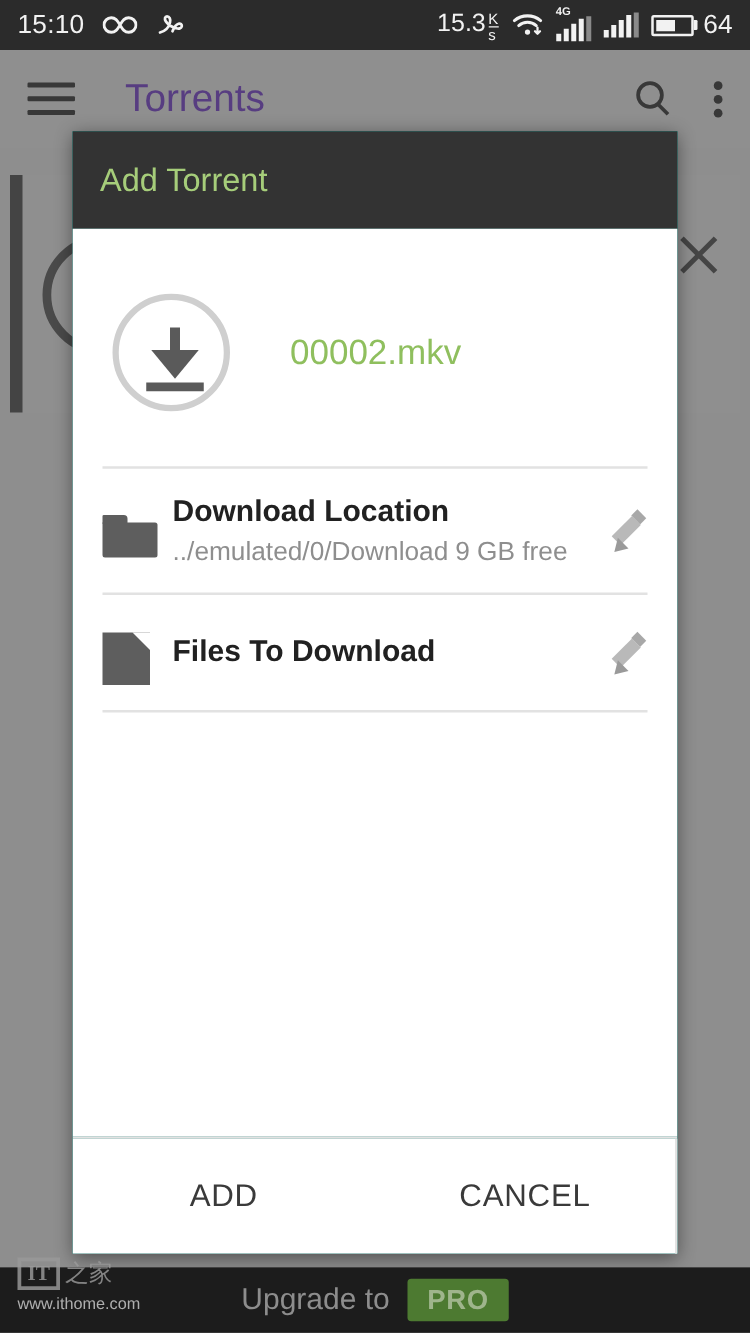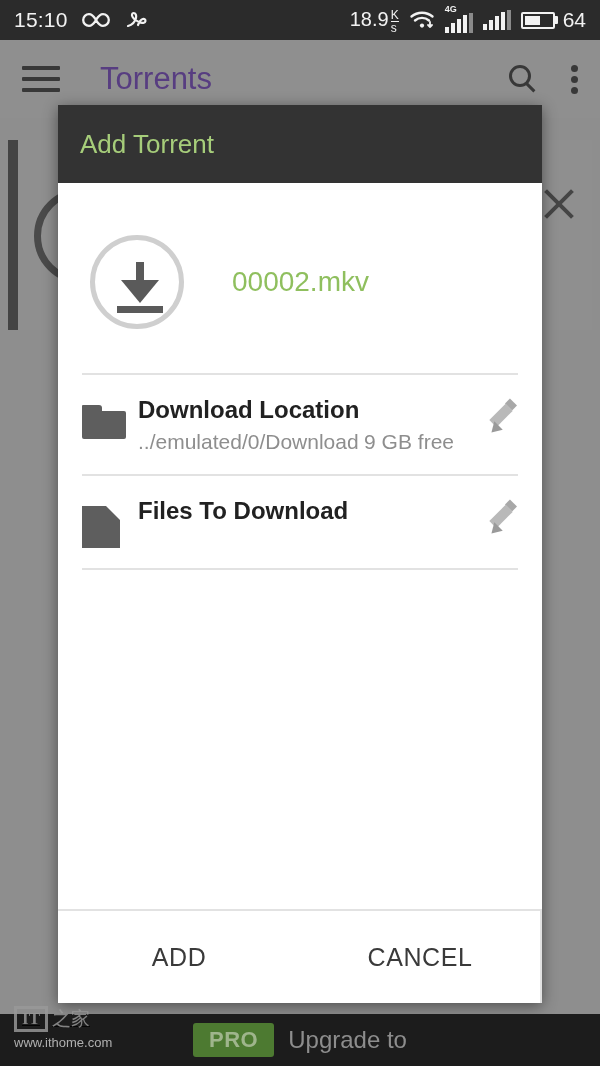--- a/index.html
+++ b/index.html
@@ -99,21 +99,21 @@
   #download-circle-icon .head{
     position:absolute; left:26px; top:40px; width:0; height:0;
     border-left:19px solid transparent; border-right:19px solid transparent; border-top:23px solid #5a5a5a;
   }
   #download-circle-icon .base{ position:absolute; left:22px; top:66px; width:46px; height:7px; background:#5a5a5a; }
   #torrent-filename{ color:#8fbf5e; font-size:28px; margin-left:48px; }
 
   .divider{ height:2px; background:#e2e2e2; margin:0 24px; }
   #divider-top{ margin-top:44px; }
 
-  .info-row{ display:flex; align-items:flex-start; padding:22px 24px 20px 24px; }
+  .info-row{ display:flex; align-items:center; padding:22px 24px 20px 24px; }
   .row-icon{ flex:0 0 56px; padding-top:8px; }
   .folder-icon{ position:relative; width:44px; height:34px; }
   .folder-icon .tab{ position:absolute; left:0; top:0; width:20px; height:7px; background:#5e5e5e; border-radius:1px 3px 0 0; }
   .folder-icon .body{ position:absolute; left:0; top:6px; width:44px; height:28px; background:#5e5e5e; border-radius:0 2px 2px 2px; }
   .file-icon{ position:relative; width:38px; height:42px; }
   .file-icon .body{ position:absolute; left:0; top:0; width:38px; height:42px; background:#5e5e5e; }
   .file-icon .fold{
     position:absolute; right:0; top:0; width:0; height:0;
     border-left:14px solid transparent; border-top:14px solid #ffffff;
   }
@@ -155,21 +155,21 @@
   #upgrade-row{ display:flex; align-items:center; gap:14px; }
   #upgrade-label{ color:#8d8d8d; font-size:24px; }
   #pro-badge{
     background:#4d7a31; color:#9fb58c; font-size:22px; font-weight:700;
     padding:4px 16px; border-radius:3px; letter-spacing:.5px;
   }
   #watermark{
     position:absolute; left:14px; top:1006px; width:140px; height:60px;
     display:flex; flex-direction:column; align-items:flex-start; opacity:.82;
   }
-  #watermark-logo{ display:flex; align-items:center; gap:4px;text-decoration:underline; }
+  #watermark-logo{ display:flex; align-items:center; gap:4px; }
   .wm-box{
     width:34px; height:26px; border:3px solid #9a9a9a; color:#9a9a9a;
     font-size:17px; font-weight:700; display:flex; align-items:center; justify-content:center;
     position:relative; font-family:"Liberation Serif", serif;
   }
   .wm-cn{ color:#9a9a9a; font-size:19px; font-family:"DejaVu Sans", sans-serif; }
   #watermark-url{ color:#cfcfcf; font-size:13px; margin-top:3px; }
 </style>
 </head>
 <body>
@@ -183,21 +183,21 @@
         </svg>
     </span>
     <span class="sb-icon">
       <svg width="26" height="20" viewBox="0 0 26 20">
           <path d="M4 16c4-1 7-4 8-8 .6-2.6-.4-5-2.4-5C8 3 7.4 5 8.6 7c1.6 2.6 5 4.6 8.4 5.6 2.2.6 4 .2 4.4-1.4.4-1.6-1-2.6-2.6-2.2-2 .5-3.6 3-4.8 6" fill="none" stroke="#f2f2f2" stroke-width="2.2" stroke-linecap="round"></path>
         </svg>
     </span>
   </div>
   <div class="sb-right">
     <span class="net-rate">
-      <span>18.9</span>
+      <span>15.3</span>
       <span class="unit">
         <b>K</b>
         <i>s</i>
       </span>
     </span>
     <span class="sb-icon">
       <svg width="26" height="20" viewBox="0 0 26 20">
         <path d="M2.5 6.5C5.5 4 9 2.7 13 2.7s7.5 1.3 10.5 3.8" fill="none" stroke="#f2f2f2" stroke-width="2.4" stroke-linecap="round"></path>
         <path d="M6 10.5c2-1.7 4.4-2.6 7-2.6s5 .9 7 2.6" fill="none" stroke="#f2f2f2" stroke-width="2.4" stroke-linecap="round"></path>
         <circle cx="13" cy="15.6" r="2.1" fill="#f2f2f2"></circle>
@@ -330,22 +330,22 @@
 
   <div id="dialog-actions">
     <button class="dialog-btn" id="add-button">ADD</button>
     <button class="dialog-btn" id="cancel-button">CANCEL</button>
   </div>
 
 </div>
 
 <div id="bottom-bar">
   <div id="upgrade-row">
+    <span id="upgrade-label">Upgrade to</span>
     <span id="pro-badge">PRO</span>
-    <span id="upgrade-label">Upgrade to</span>
   </div>
 </div>
 
 <div id="watermark">
   <div id="watermark-logo">
     <span class="wm-box">IT</span>
     <span class="wm-cn">之家</span>
   </div>
   <div id="watermark-url">www.ithome.com</div>
 </div>

